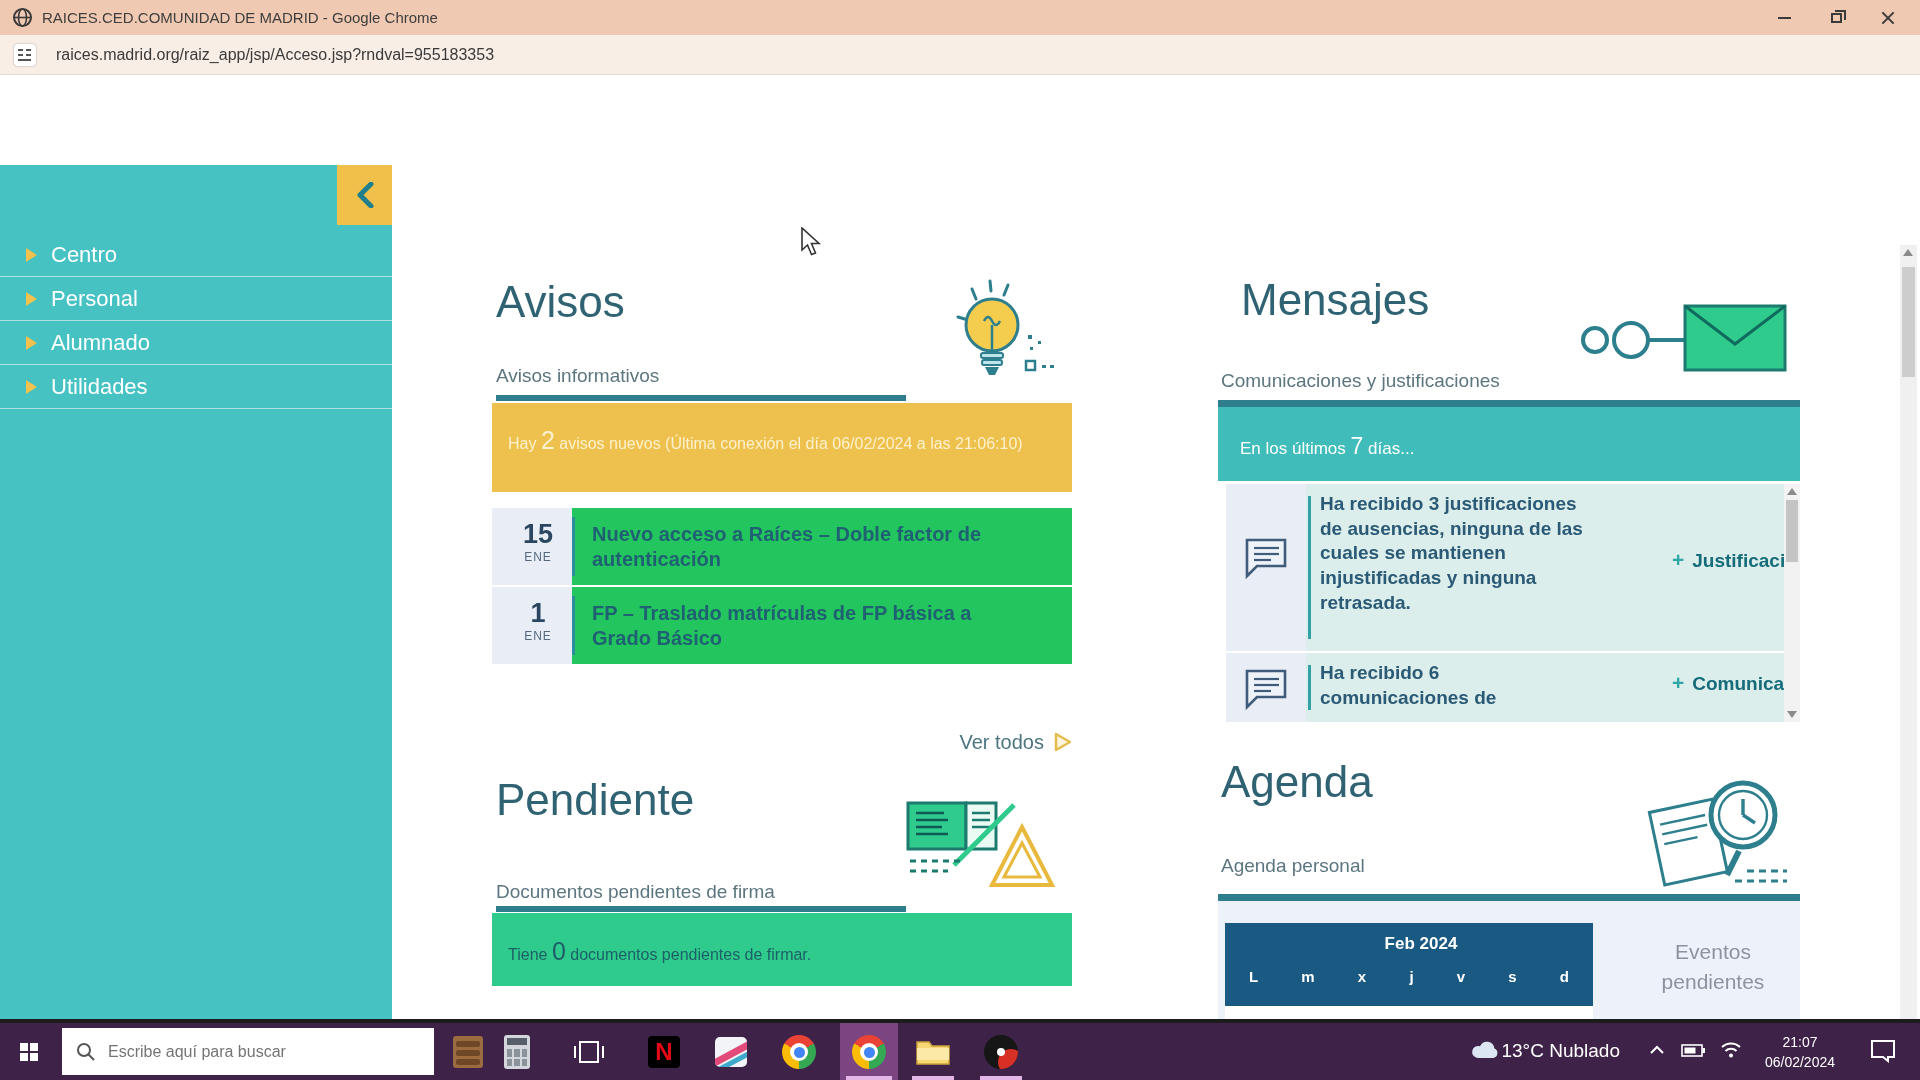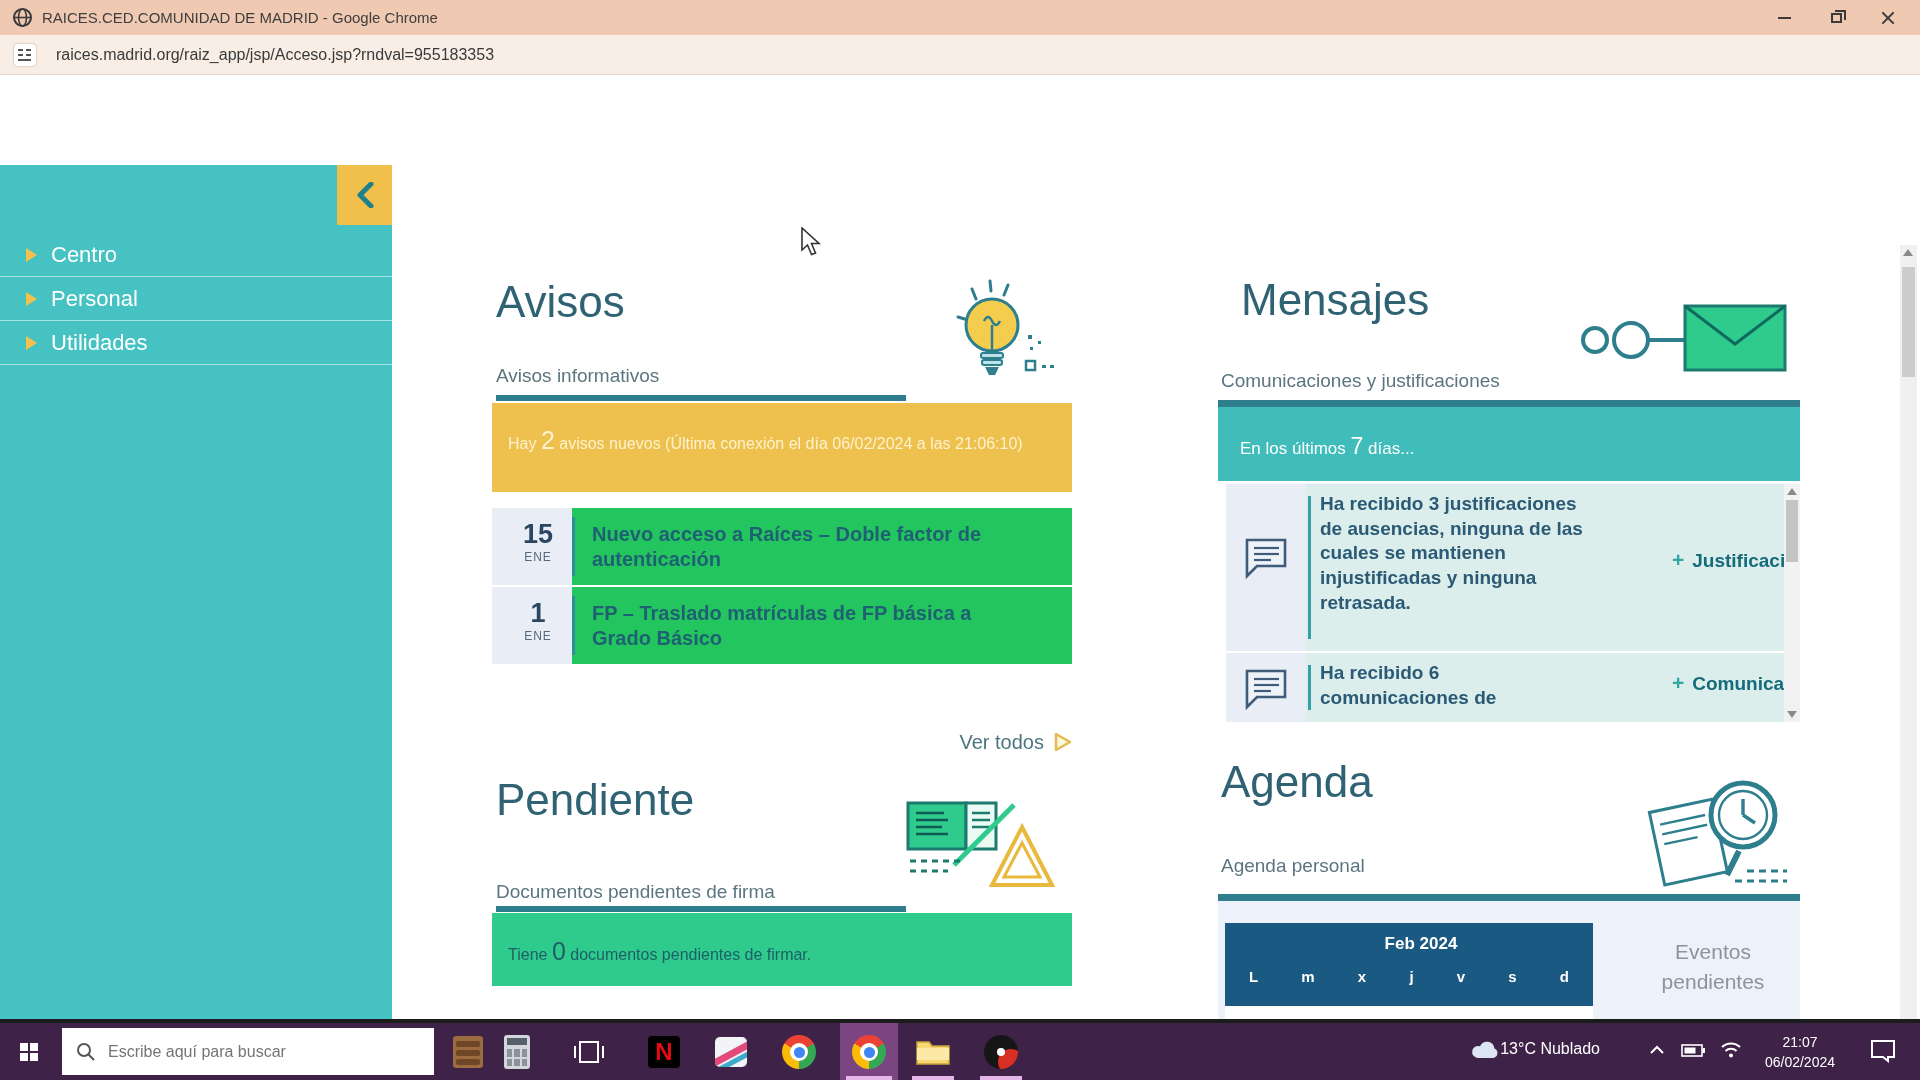--- a/index.html
+++ b/index.html
@@ -102,21 +102,21 @@
   .start { position:absolute; left:0; top:0; width:58px; height:57px; display:flex; align-items:center; justify-content:center; }
   .win-grid { display:grid; grid-template-columns:8px 8px; grid-template-rows:8px 8px; gap:2px; }
   .win-grid i { background:#fff; }
   .tb-search { position:absolute; left:62px; top:5px; width:372px; height:47px; background:#fff; display:flex; align-items:center; }
   .tb-search input { border:none; outline:none; font-size:16px; color:#3c3c3c; width:300px; font-family:"Liberation Sans",sans-serif; background:transparent; }
   .tb-search svg { margin:0 12px 0 14px; }
   .tb-icon { position:absolute; top:11px; width:36px; height:36px; display:flex; align-items:center; justify-content:center; }
   .active-slot { position:absolute; left:840px; top:0; width:58px; height:57px; background:#7a4581; }
   .run-bar { position:absolute; top:53px; height:4px; background:#e4b6e8; }
   .tray { position:absolute; right:0; top:0; height:57px; color:#fff; }
-  .tray-weather { position:absolute; right:320px; top:17px; font-size:16px; white-space:nowrap; }
+  .tray-weather { position:absolute; right:300px; top:17px; font-size:19px; white-space:nowrap; }
   .tray-cloud { position:absolute; right:420px; top:15px; }
   .tray-chev { position:absolute; right:255px; top:22px; }
   .tray-batt { position:absolute; right:215px; top:21px; }
   .tray-wifi { position:absolute; right:178px; top:18px; }
   .tray-clock { position:absolute; right:85px; top:9px; text-align:center; font-size:14px; line-height:1.45; }
   .tray-chat { position:absolute; right:24px; top:16px; }
 
   .cursor { position:absolute; left:408px; top:62px; z-index:50; }
 
   
@@ -208,20 +208,24 @@
         </svg>
     </div>
     <div class="menu">
       <div class="menu-item">
           <span class="menu-tri"></span>
           <span class="menu-label">Centro</span>
         </div>
       <div class="menu-item">
           <span class="menu-tri"></span>
           <span class="menu-label">Personal</span>
+        </div>
+      <div class="menu-item">
+          <span class="menu-tri"></span>
+          <span class="menu-label">Alumnado</span>
         </div>
       <div class="menu-item">
           <span class="menu-tri"></span>
           <span class="menu-label">Utilidades</span>
         </div>
     </div>
   </div>
 
   <div class="content">
 

